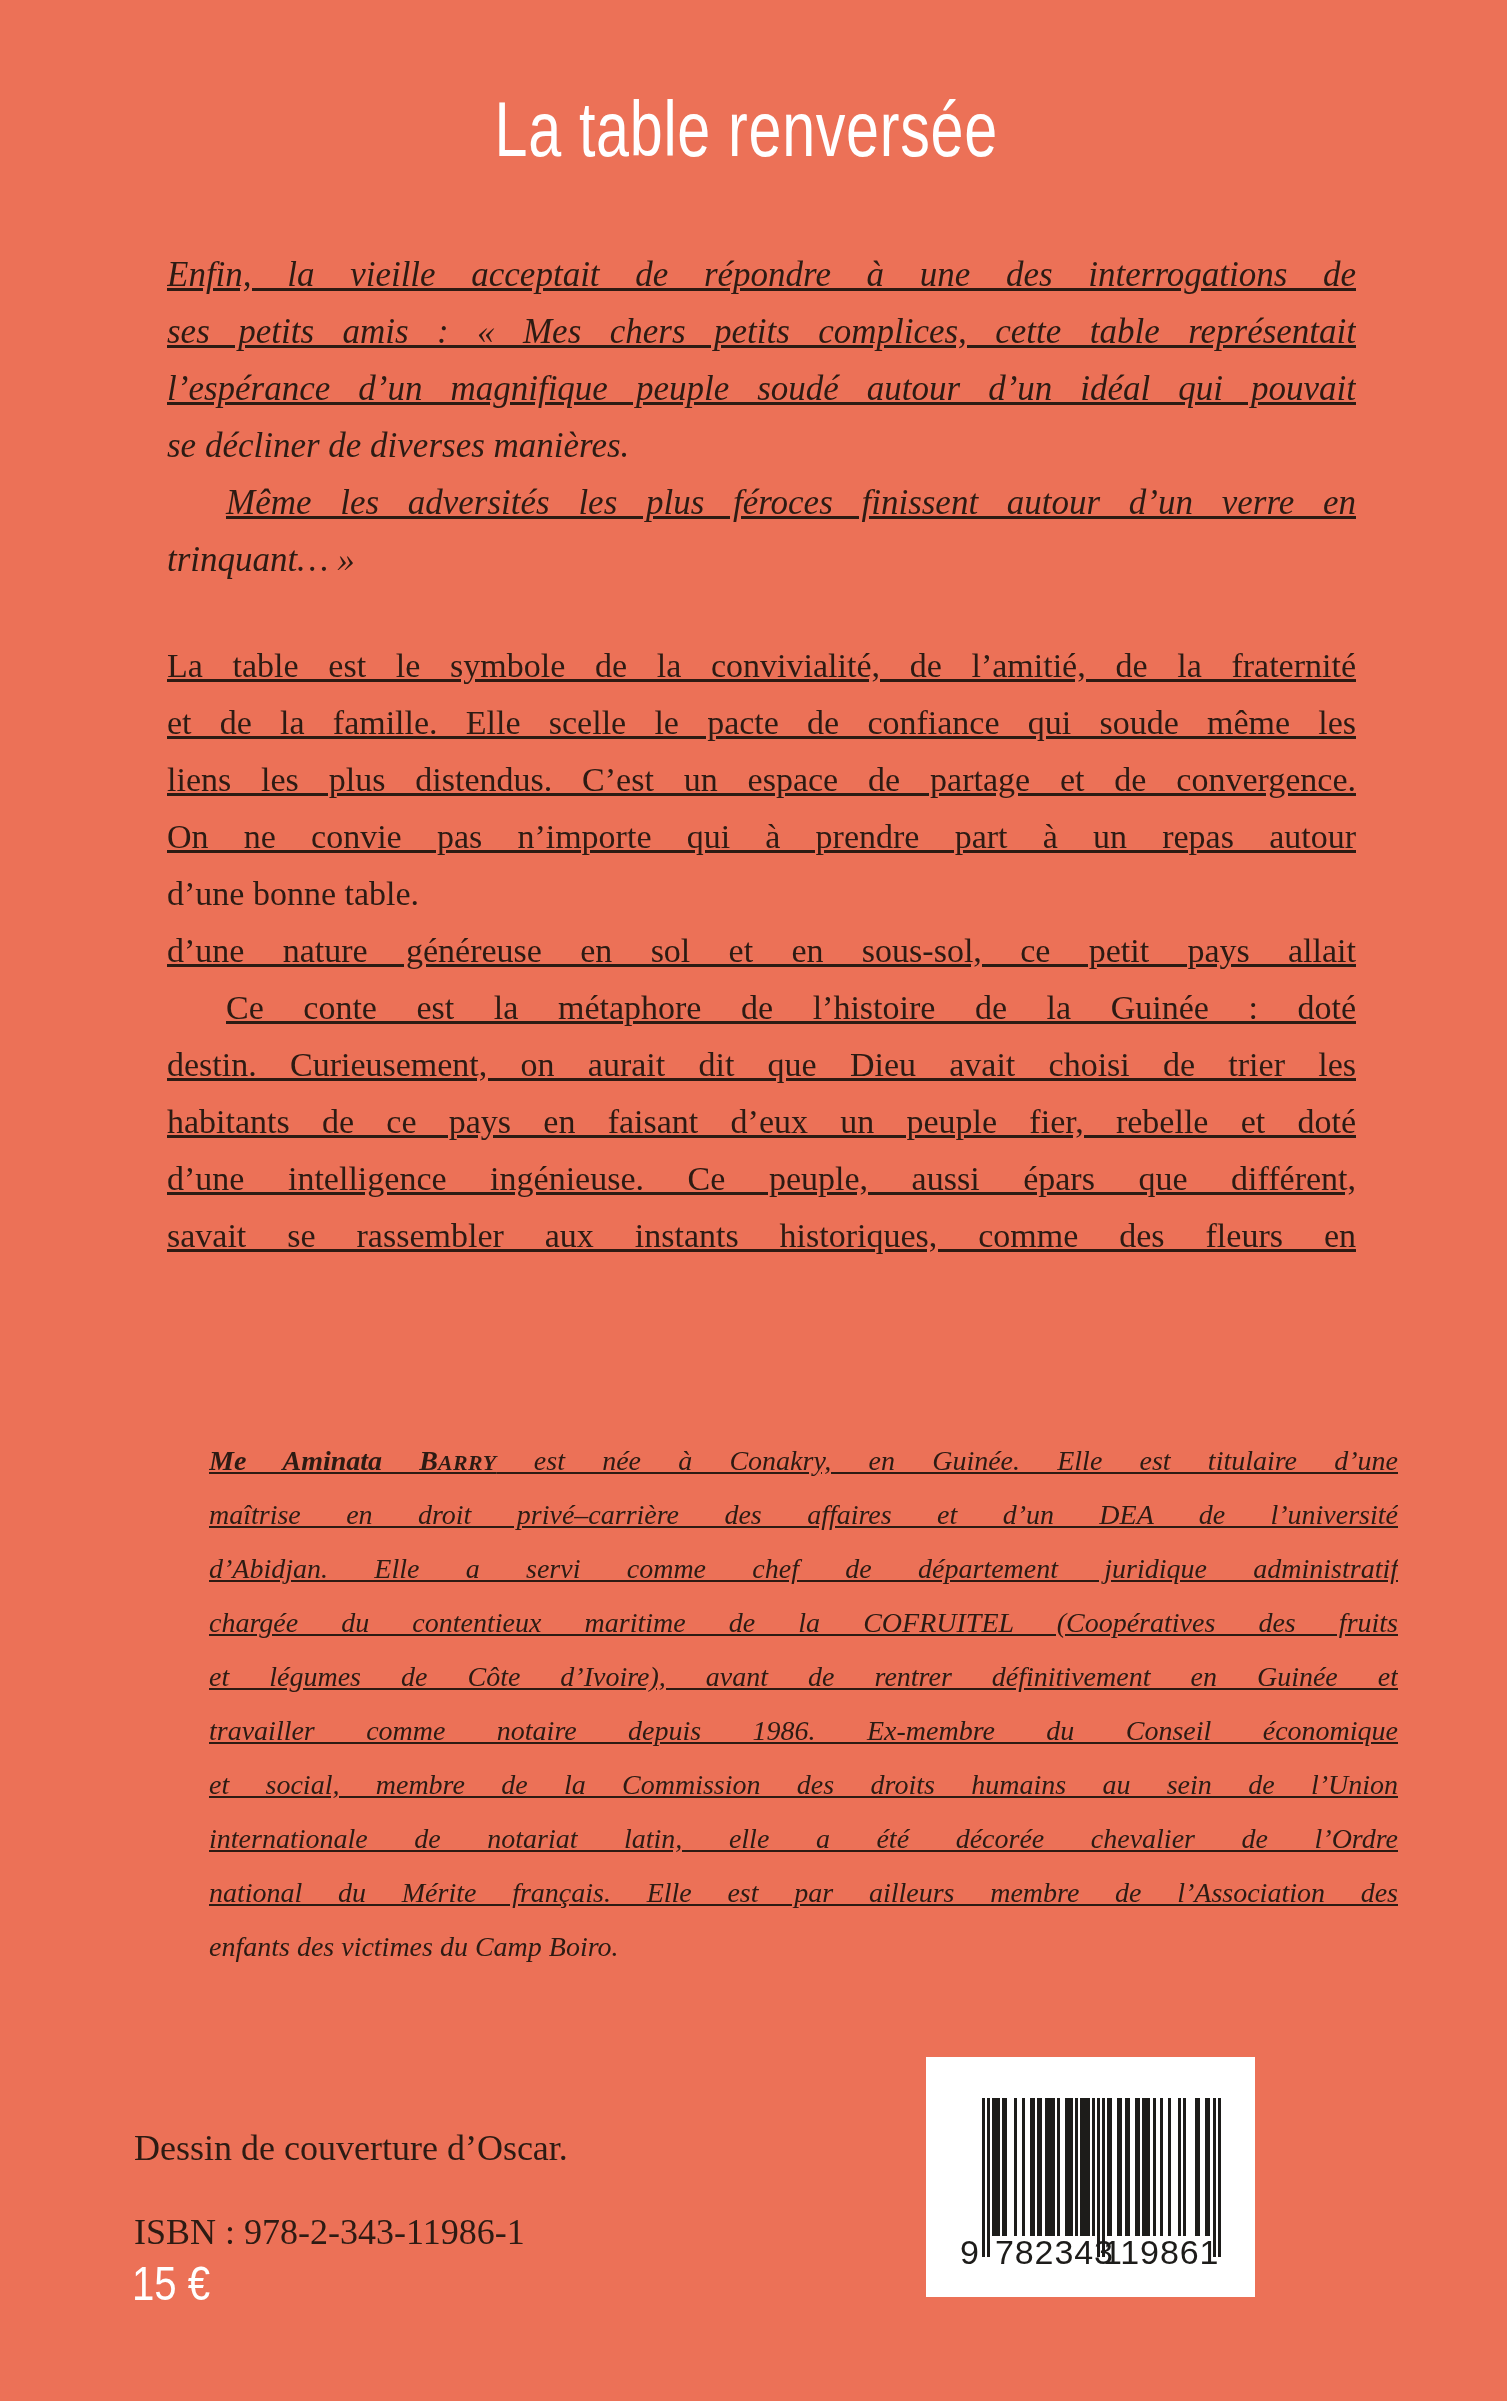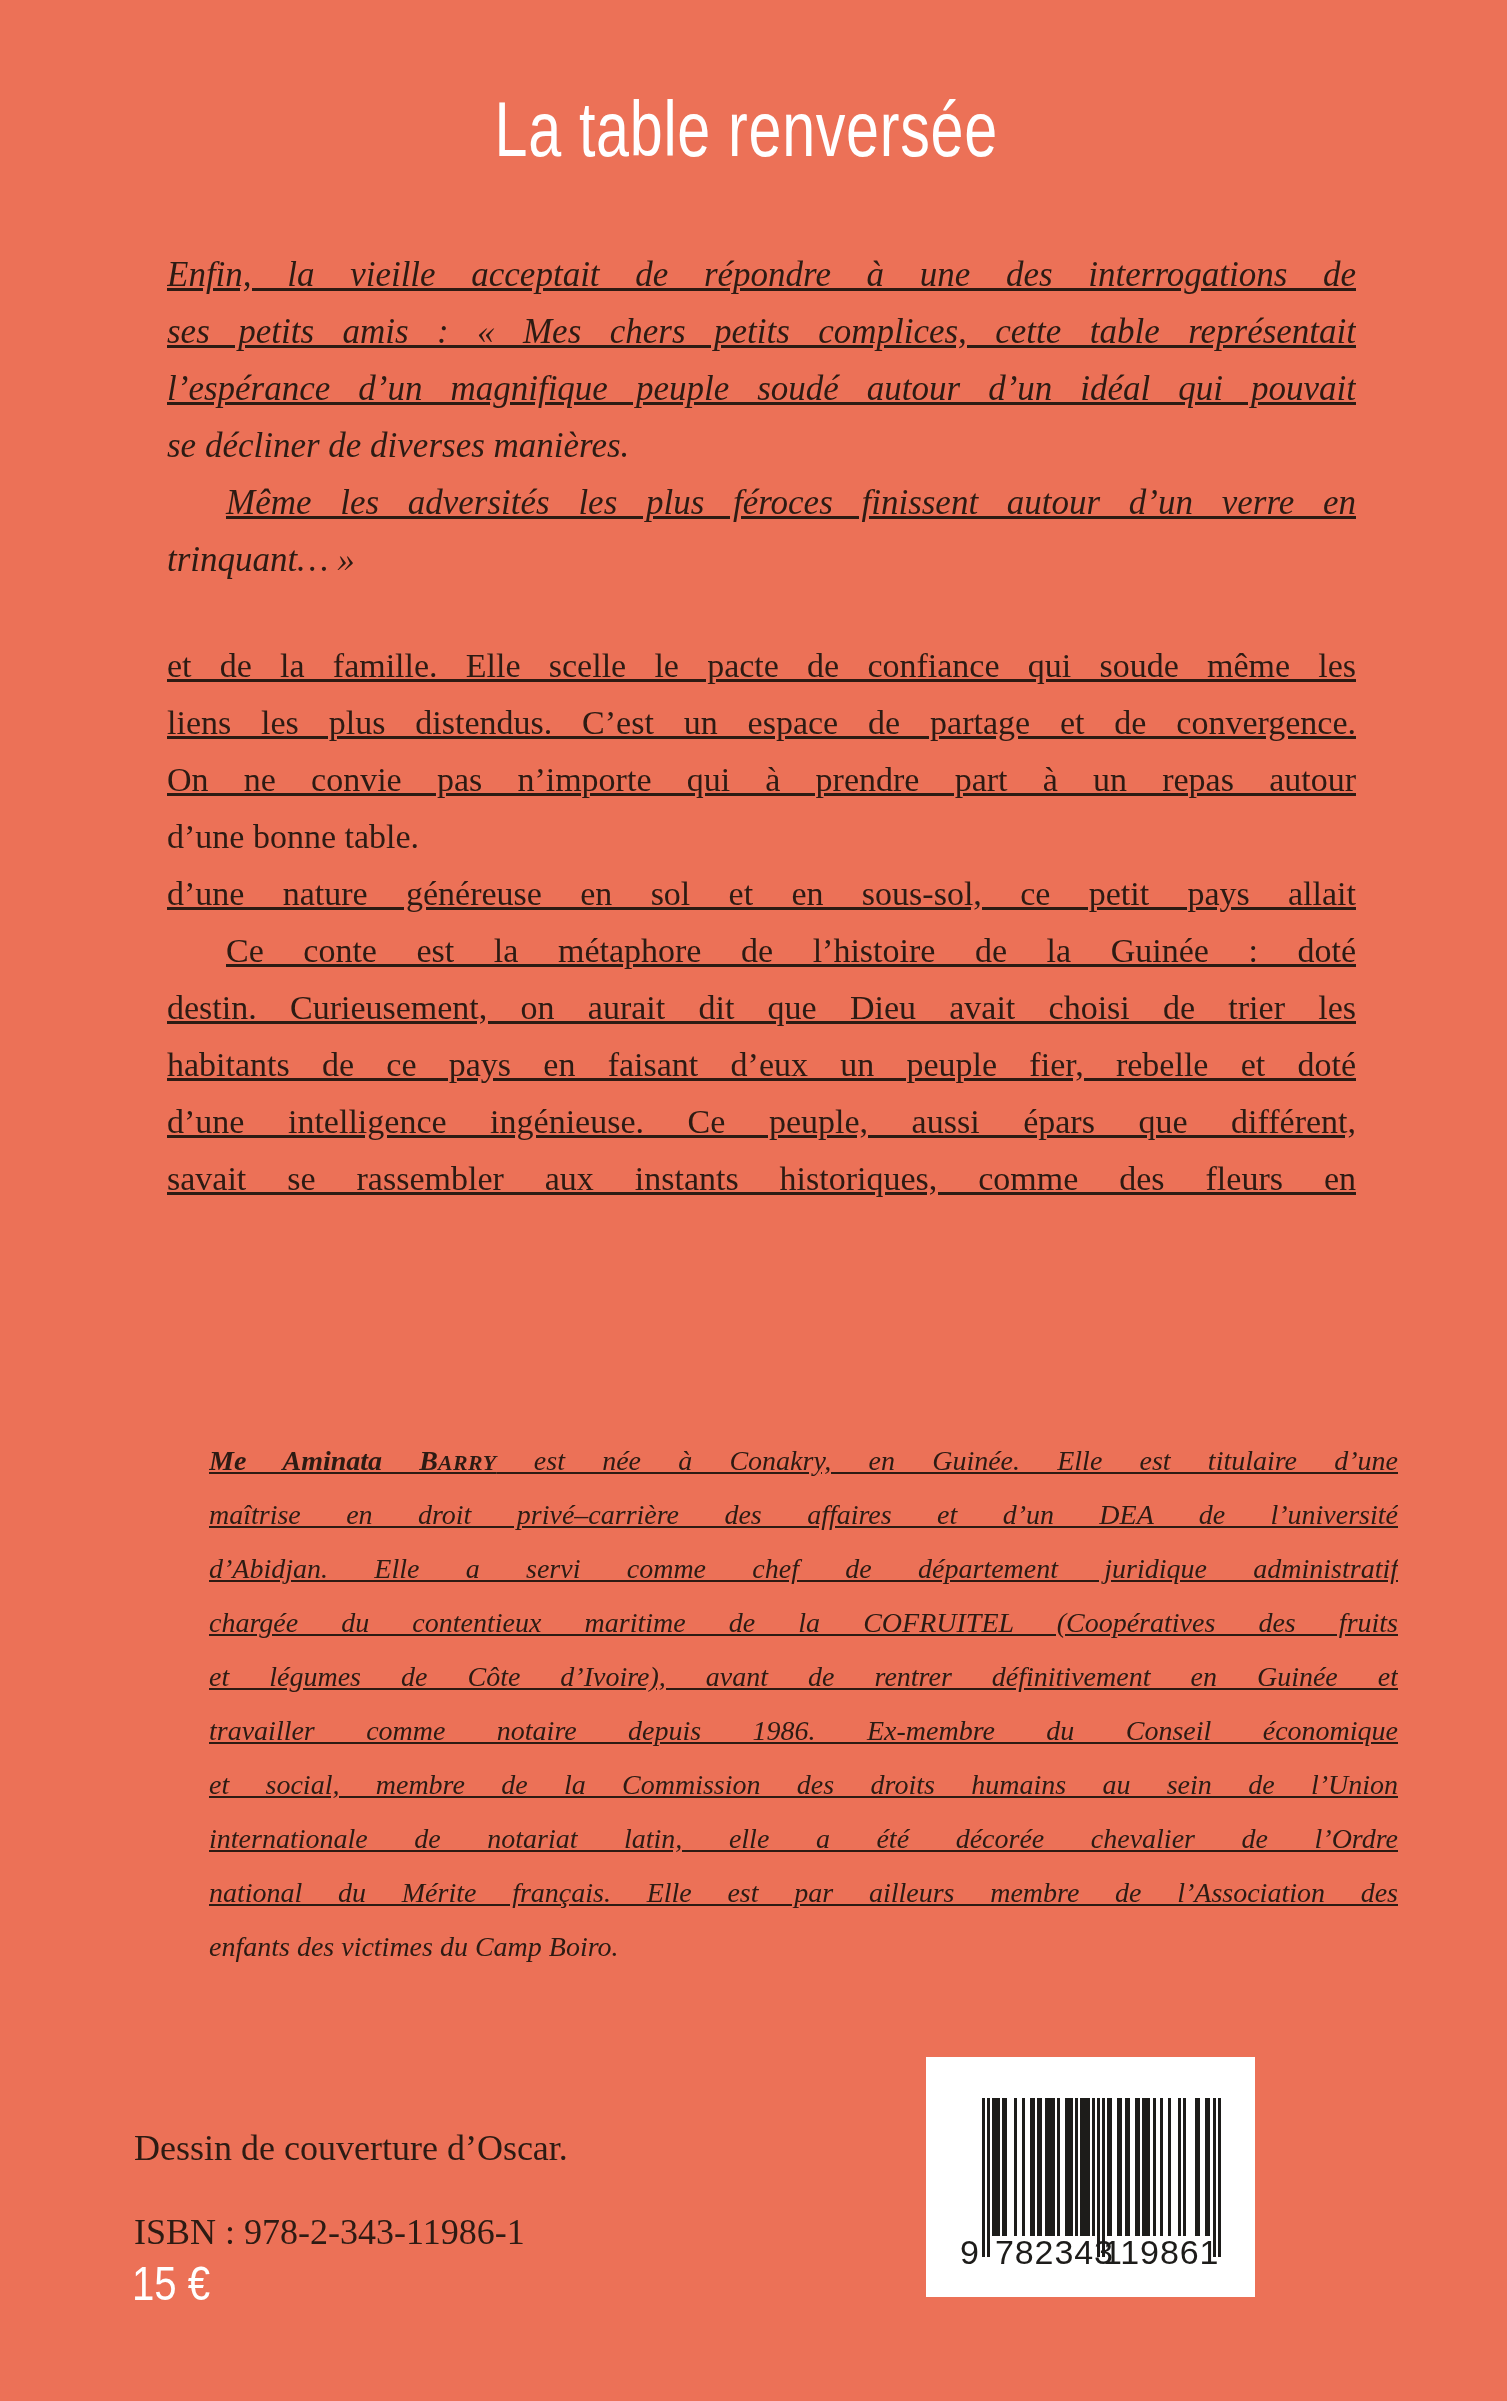--- a/index.html
+++ b/index.html
@@ -59,20 +59,21 @@
   <div class="block quote">
       <div class="line j"><span>Enfin, la vieille acceptait de répondre à une des interrogations de</span></div>
       <div class="line j"><span>ses petits amis : « Mes chers petits complices, cette table représentait</span></div>
       <div class="line j"><span>l’espérance d’un magnifique peuple soudé autour d’un idéal qui pouvait</span></div>
       <div class="line"><span>se décliner de diverses manières.</span></div>
       <div class="line j ind"><span>Même les adversités les plus féroces finissent autour d’un verre en</span></div>
       <div class="line"><span>trinquant… »</span></div>
     </div>
 
   <div class="block body-block">
+      <div class="line j"><span>La table est le symbole de la convivialité, de l’amitié, de la fraternité</span></div>
       <div class="line j"><span>et de la famille. Elle scelle le pacte de confiance qui soude même les</span></div>
       <div class="line j"><span>liens les plus distendus. C’est un espace de partage et de convergence.</span></div>
       <div class="line j"><span>On ne convie pas n’importe qui à prendre part à un repas autour</span></div>
       <div class="line"><span>d’une bonne table.</span></div>
       <div class="line j"><span>d’une nature généreuse en sol et en sous-sol, ce petit pays allait</span></div>
       <div class="line j ind"><span>Ce conte est la métaphore de l’histoire de la Guinée : doté</span></div>
       <div class="line j"><span>destin. Curieusement, on aurait dit que Dieu avait choisi de trier les</span></div>
       <div class="line j"><span>habitants de ce pays en faisant d’eux un peuple fier, rebelle et doté</span></div>
       <div class="line j"><span>d’une intelligence ingénieuse. Ce peuple, aussi épars que différent,</span></div>
       <div class="line j"><span>savait se rassembler aux instants historiques, comme des fleurs en</span></div>

